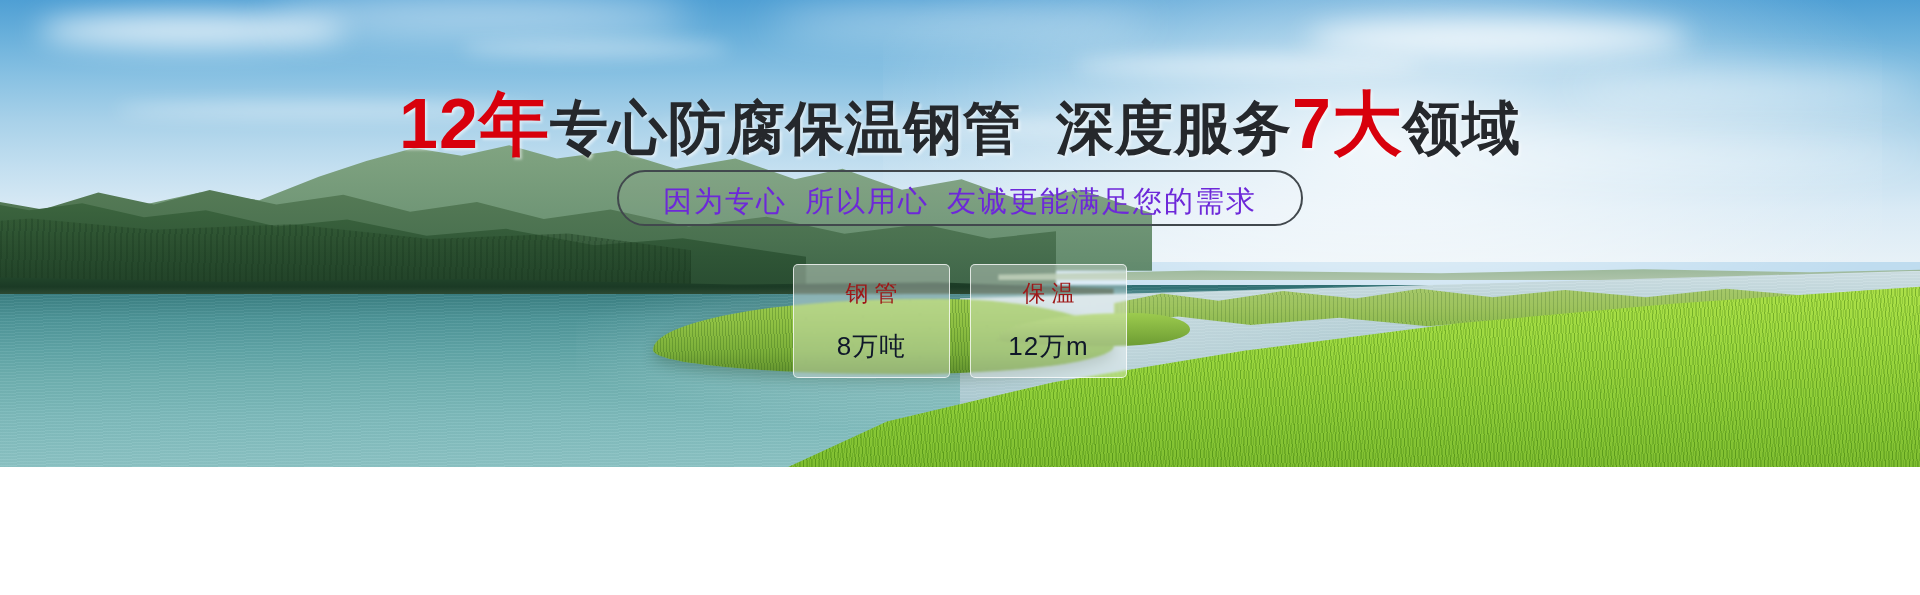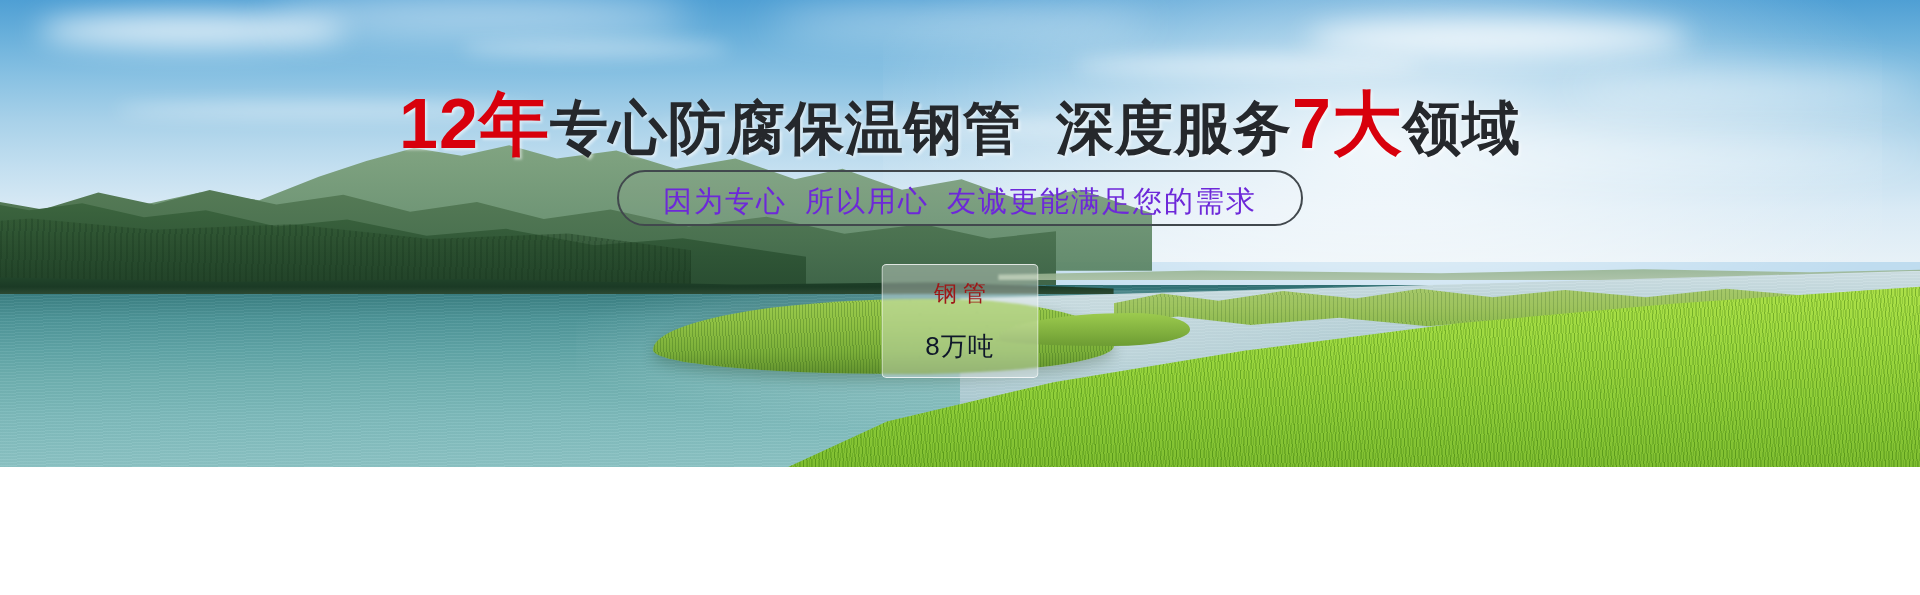--- a/index.html
+++ b/index.html
@@ -387,16 +387,20 @@
     </div>
 
     <div class="cards">
 
       <div class="card">
         <div class="card-label">钢管</div>
         <div class="card-value"><span>8万吨</span></div>
       </div>
 
 
+      <div class="card">
+        <div class="card-label">保温</div>
+        <div class="card-value"><span>12万m</span></div>
+      </div>
 
     </div>
   </div>
 </div>
 
 </body></html>

